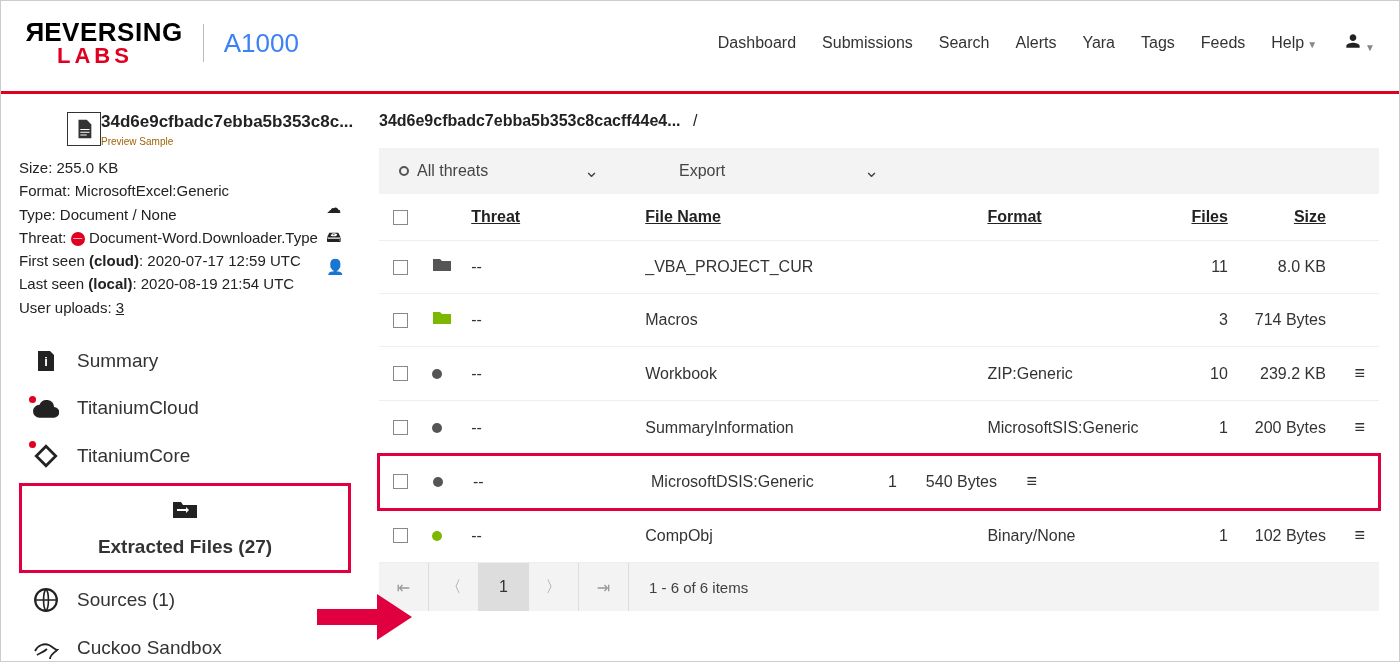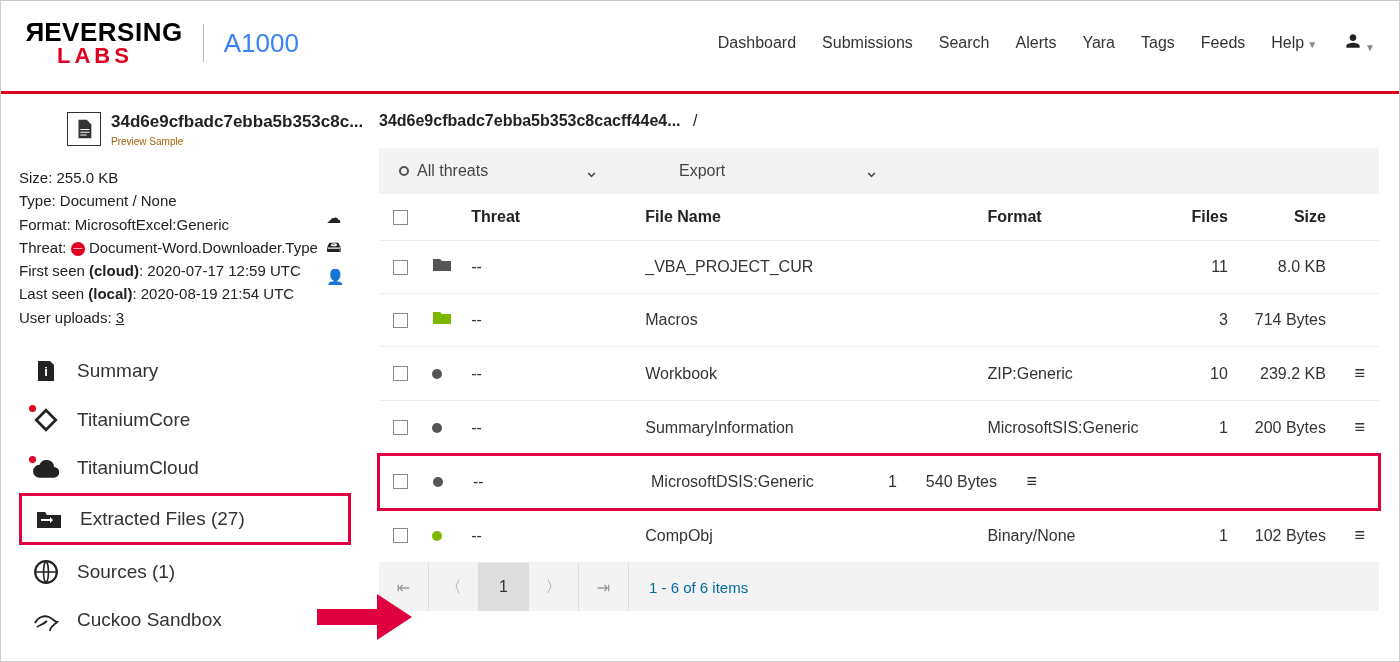--- a/index.html
+++ b/index.html
@@ -18,73 +18,73 @@
 .nav-item { cursor: pointer; }
 .nav-item .chev { font-size: 10px; color: #888; margin-left: 3px; }
 .user-icon svg { width: 20px; height: 20px; }
 
 
 .main { display: flex; }
 .sidebar { width: 360px; flex-shrink: 0; padding: 18px 10px 0 18px; position: relative; }
 .content { flex: 1; padding: 18px 20px 0 18px; overflow: hidden; }
 
 
-.sample-header { display: flex; gap: 10px; margin-bottom: 18px; padding-left: 48px; }
+.sample-header { display: flex; margin-bottom: 8px; padding-left: 48px; }
 .sample-icon { width: 34px; height: 34px; border: 1.5px solid #333; display: flex; align-items: center; justify-content: center; flex-shrink: 0; }
 .sample-title { font-size: 17px; font-weight: 700; }
 .preview-link { font-size: 10px; color: #a16207; }
 
 .meta { font-size: 15px; color: #222; line-height: 1.55; position: relative; }
 .meta-row { }
 .threat-badge { display: inline-flex; align-items: center; justify-content: center; width: 14px; height: 14px; background: #e00020; border-radius: 50%; color: #fff; font-size: 9px; vertical-align: middle; }
 .meta-icons { position: absolute; right: 6px; top: 40px; display: flex; flex-direction: column; gap: 6px; font-size: 15px; }
 
 
 .side-nav { margin-top: 18px; }
 .side-item { display: flex; align-items: center; gap: 16px; padding: 12px 12px; font-size: 19px; color: #333; cursor: pointer; position: relative; }
-.side-item.active { font-weight: 400; }
+.side-item.active { font-weight: 700; flex-direction: column; }
 .side-item .icon { width: 30px; display: flex; align-items: center; justify-content: center; position: relative; }
 .red-dot { position: absolute; top: -2px; left: -2px; width: 7px; height: 7px; background: #e00020; border-radius: 50%; }
 .hl-box { border: 3px solid #e00040; margin: 2px 0; }
 
 
 .arrow-anno { position: absolute; left: 316px; top: 498px; }
 .arrow-anno svg { width: 95px; height: 50px; }
 
 
 .crumb { font-size: 16px; font-weight: 700; margin-bottom: 18px; }
 .crumb .slash { font-weight: 400; padding-left: 8px; }
 .toolbar { background: #f3f3f3; display: flex; align-items: center; padding: 12px 20px; gap: 80px; font-size: 16px; color: #444; }
 .tb-item { display: flex; align-items: center; gap: 6px; min-width: 200px; justify-content: space-between; }
 .tb-item .chev-d { font-size: 18px; }
 
 .table { width: 100%; }
 .thead { display: flex; align-items: center; padding: 14px 14px; border-bottom: 1px solid #eee; font-size: 16px; font-weight: 700; }
-.th .ul, .thead .th span { }
+.th .ul, .thead .th span { text-decoration: underline; }
 .trow { display: flex; align-items: center; padding: 16px 14px; border-bottom: 1px solid #eee; font-size: 16px; color: #333; }
 .col-cb { width: 40px; }
 .col-ico { width: 40px; }
 .col-threat { width: 178px; }
 .col-name { width: 350px; }
 .col-format { width: 186px; }
 .col-files { width: 60px; text-align: right; }
 .col-size { width: 100px; text-align: right; padding-left: 10px; }
 .col-menu { width: 40px; text-align: right; }
 .cb { width: 15px; height: 15px; border: 1.5px solid #888; }
 .dot { width: 10px; height: 10px; border-radius: 50%; background: #555; display: inline-block; }
 .dot.green { background: #7db700; }
 .menu-ico { font-size: 18px; font-weight: 700; }
 
 .trow.hl { outline: 3px solid #e00040; outline-offset: -1px; }
 
 .pager { display: flex; align-items: center; background: #f3f3f3; }
 .pager-btns { display: flex; }
 .pbtn { width: 50px; height: 48px; display: flex; align-items: center; justify-content: center; border-right: 1px solid #ddd; color: #999; font-size: 16px; }
 .pbtn.active { background: #ddd; color: #333; }
-.pager-info { padding-left: 20px; color: #0369a1; font-size: 15px; }
+.pager-info { padding-left: 20px; color: #404040; font-size: 15px; }
 </style>
 </head>
 <body>
 
 <div class="header">
   <div class="brand">
     <div class="logo">
       <div class="logo-top"><span class="flip">R</span>EVERSING</div>
       <div class="logo-bottom">LABS</div>
     </div>
@@ -118,22 +118,22 @@
             <path fill="#fff" d="M6 12h10v1H6zm0 3h10v1H6zm0 3h7v1H6z"></path>
           </svg>
       </div>
       <div>
         <div class="sample-title">34d6e9cfbadc7ebba5b353c8c...</div>
         <a class="preview-link">Preview Sample</a>
       </div>
     </div>
     <div class="meta">
       <div class="meta-row">Size: 255.0 KB</div>
+      <div class="meta-row">Format: MicrosoftExcel:Generic</div>
       <div class="meta-row">Type: Document / None</div>
-      <div class="meta-row">Format: MicrosoftExcel:Generic</div>
       <div class="meta-row">
         <span>Threat:</span>
         <span class="threat-badge">—</span>
         <span>Document-Word.Downloader.Type</span>
       </div>
       <div class="meta-row"><span>First seen </span><b>(cloud)</b><span>: 2020-07-17 12:59 UTC</span></div>
       <div class="meta-row"><span>Last seen </span><b>(local)</b><span>: 2020-08-19 21:54 UTC</span></div>
       <div class="meta-row"><span>User uploads: </span><u>3</u></div>
       <div class="meta-icons">
         <span>☁</span>
@@ -148,34 +148,34 @@
             <svg width="24" height="24" viewBox="0 0 24 24">
               <path fill="#222" d="M4 2h12l4 4v16H4z"></path>
               <text x="12" y="17" fill="#fff" font-size="13" font-weight="bold" text-anchor="middle">i</text>
             </svg>
           </span>
         <span>Summary</span>
       </div>
       <div class="side-item">
         <span class="icon">
             <span class="red-dot"></span>
+            <svg width="26" height="20" viewBox="0 0 24 18">
+              <path fill="#222" d="M19 18H6a6 6 0 010-12 7 7 0 0113.5 2A5 5 0 0119 18z"></path>
+            </svg>
+          </span>
+        <span>TitaniumCloud</span>
+      </div>
+      <div class="side-item">
+        <span class="icon">
+            <span class="red-dot"></span>
             <svg width="26" height="26" viewBox="0 0 24 24">
               <path fill="none" stroke="#222" stroke-width="2.5" d="M12 3l9 9-9 9-9-9z"></path>
             </svg>
           </span>
         <span>TitaniumCore</span>
-      </div>
-      <div class="side-item">
-        <span class="icon">
-            <span class="red-dot"></span>
-            <svg width="26" height="20" viewBox="0 0 24 18">
-              <path fill="#222" d="M19 18H6a6 6 0 010-12 7 7 0 0113.5 2A5 5 0 0119 18z"></path>
-            </svg>
-          </span>
-        <span>TitaniumCloud</span>
       </div>
       <div class="hl-box">
         <div class="side-item active">
           <span class="icon">
               <svg width="28" height="22" viewBox="0 0 28 22">
                 <path fill="#222" d="M2 4h8l2 3h14v13H2z"></path>
                 <path fill="#fff" d="M6 12h12l-3-3v2H6v2h9v2l3-3"></path>
               </svg>
             </span>
           <span>Extracted Files (27)</span>

